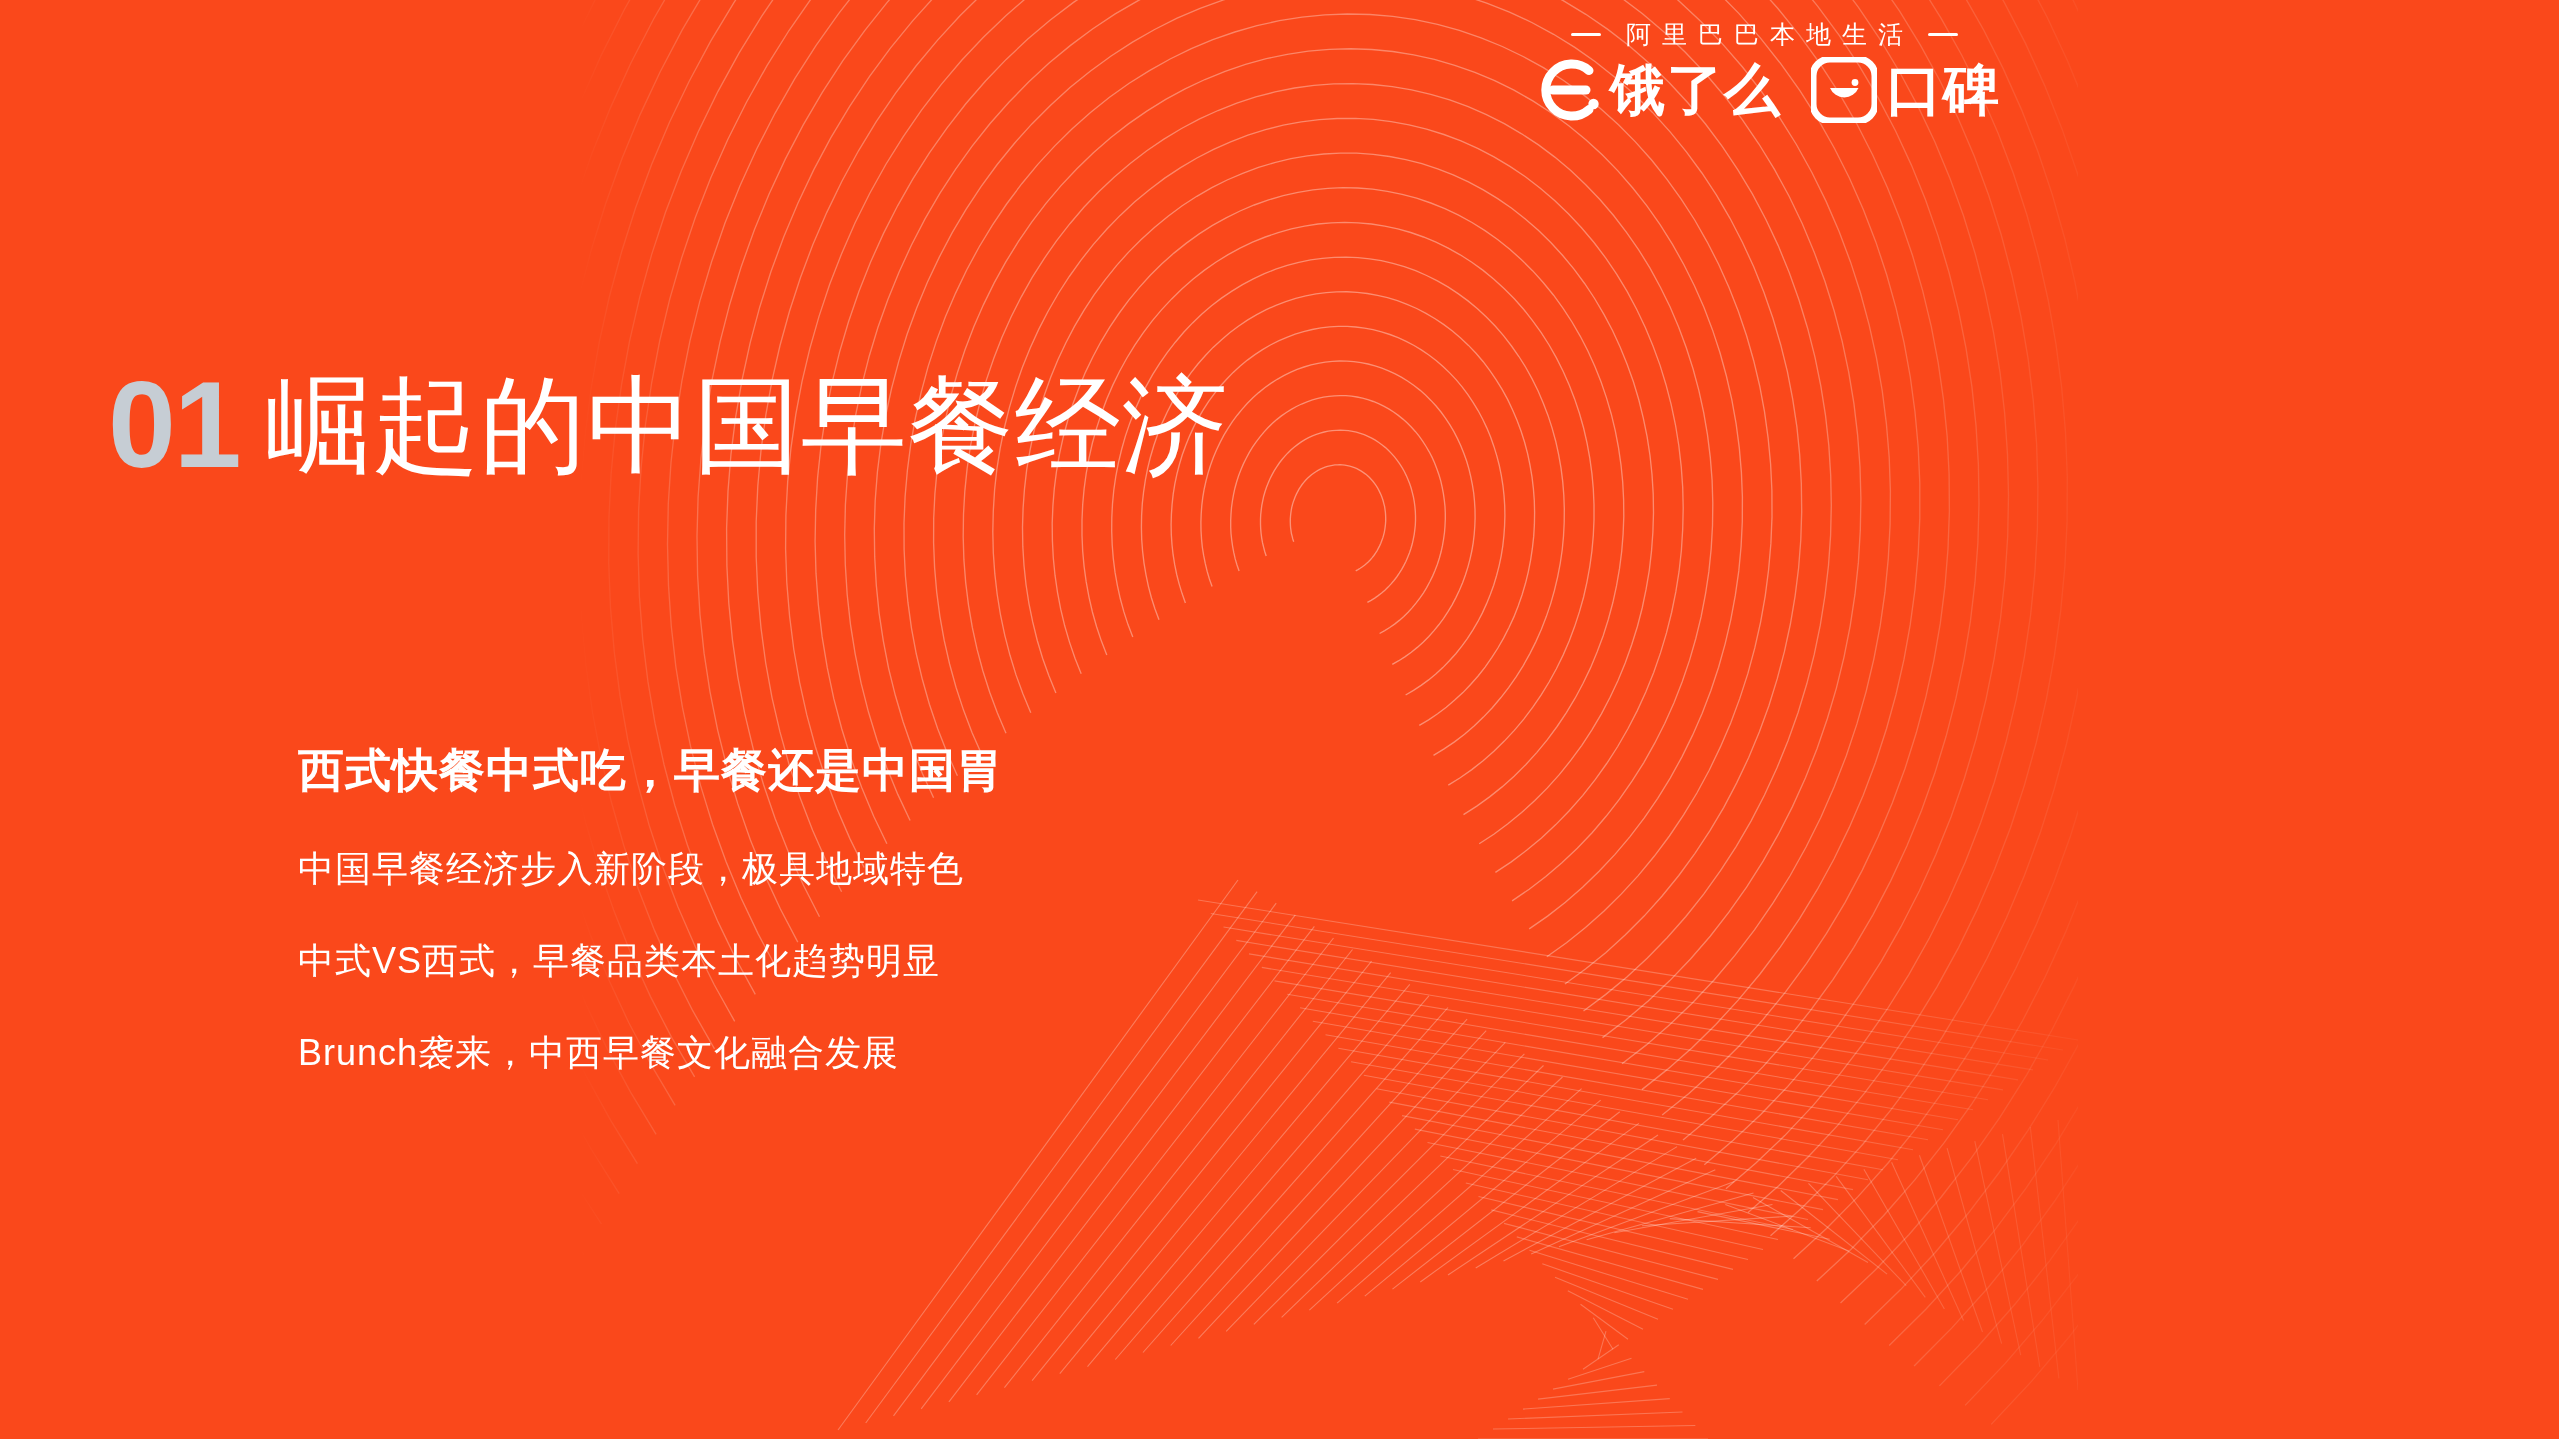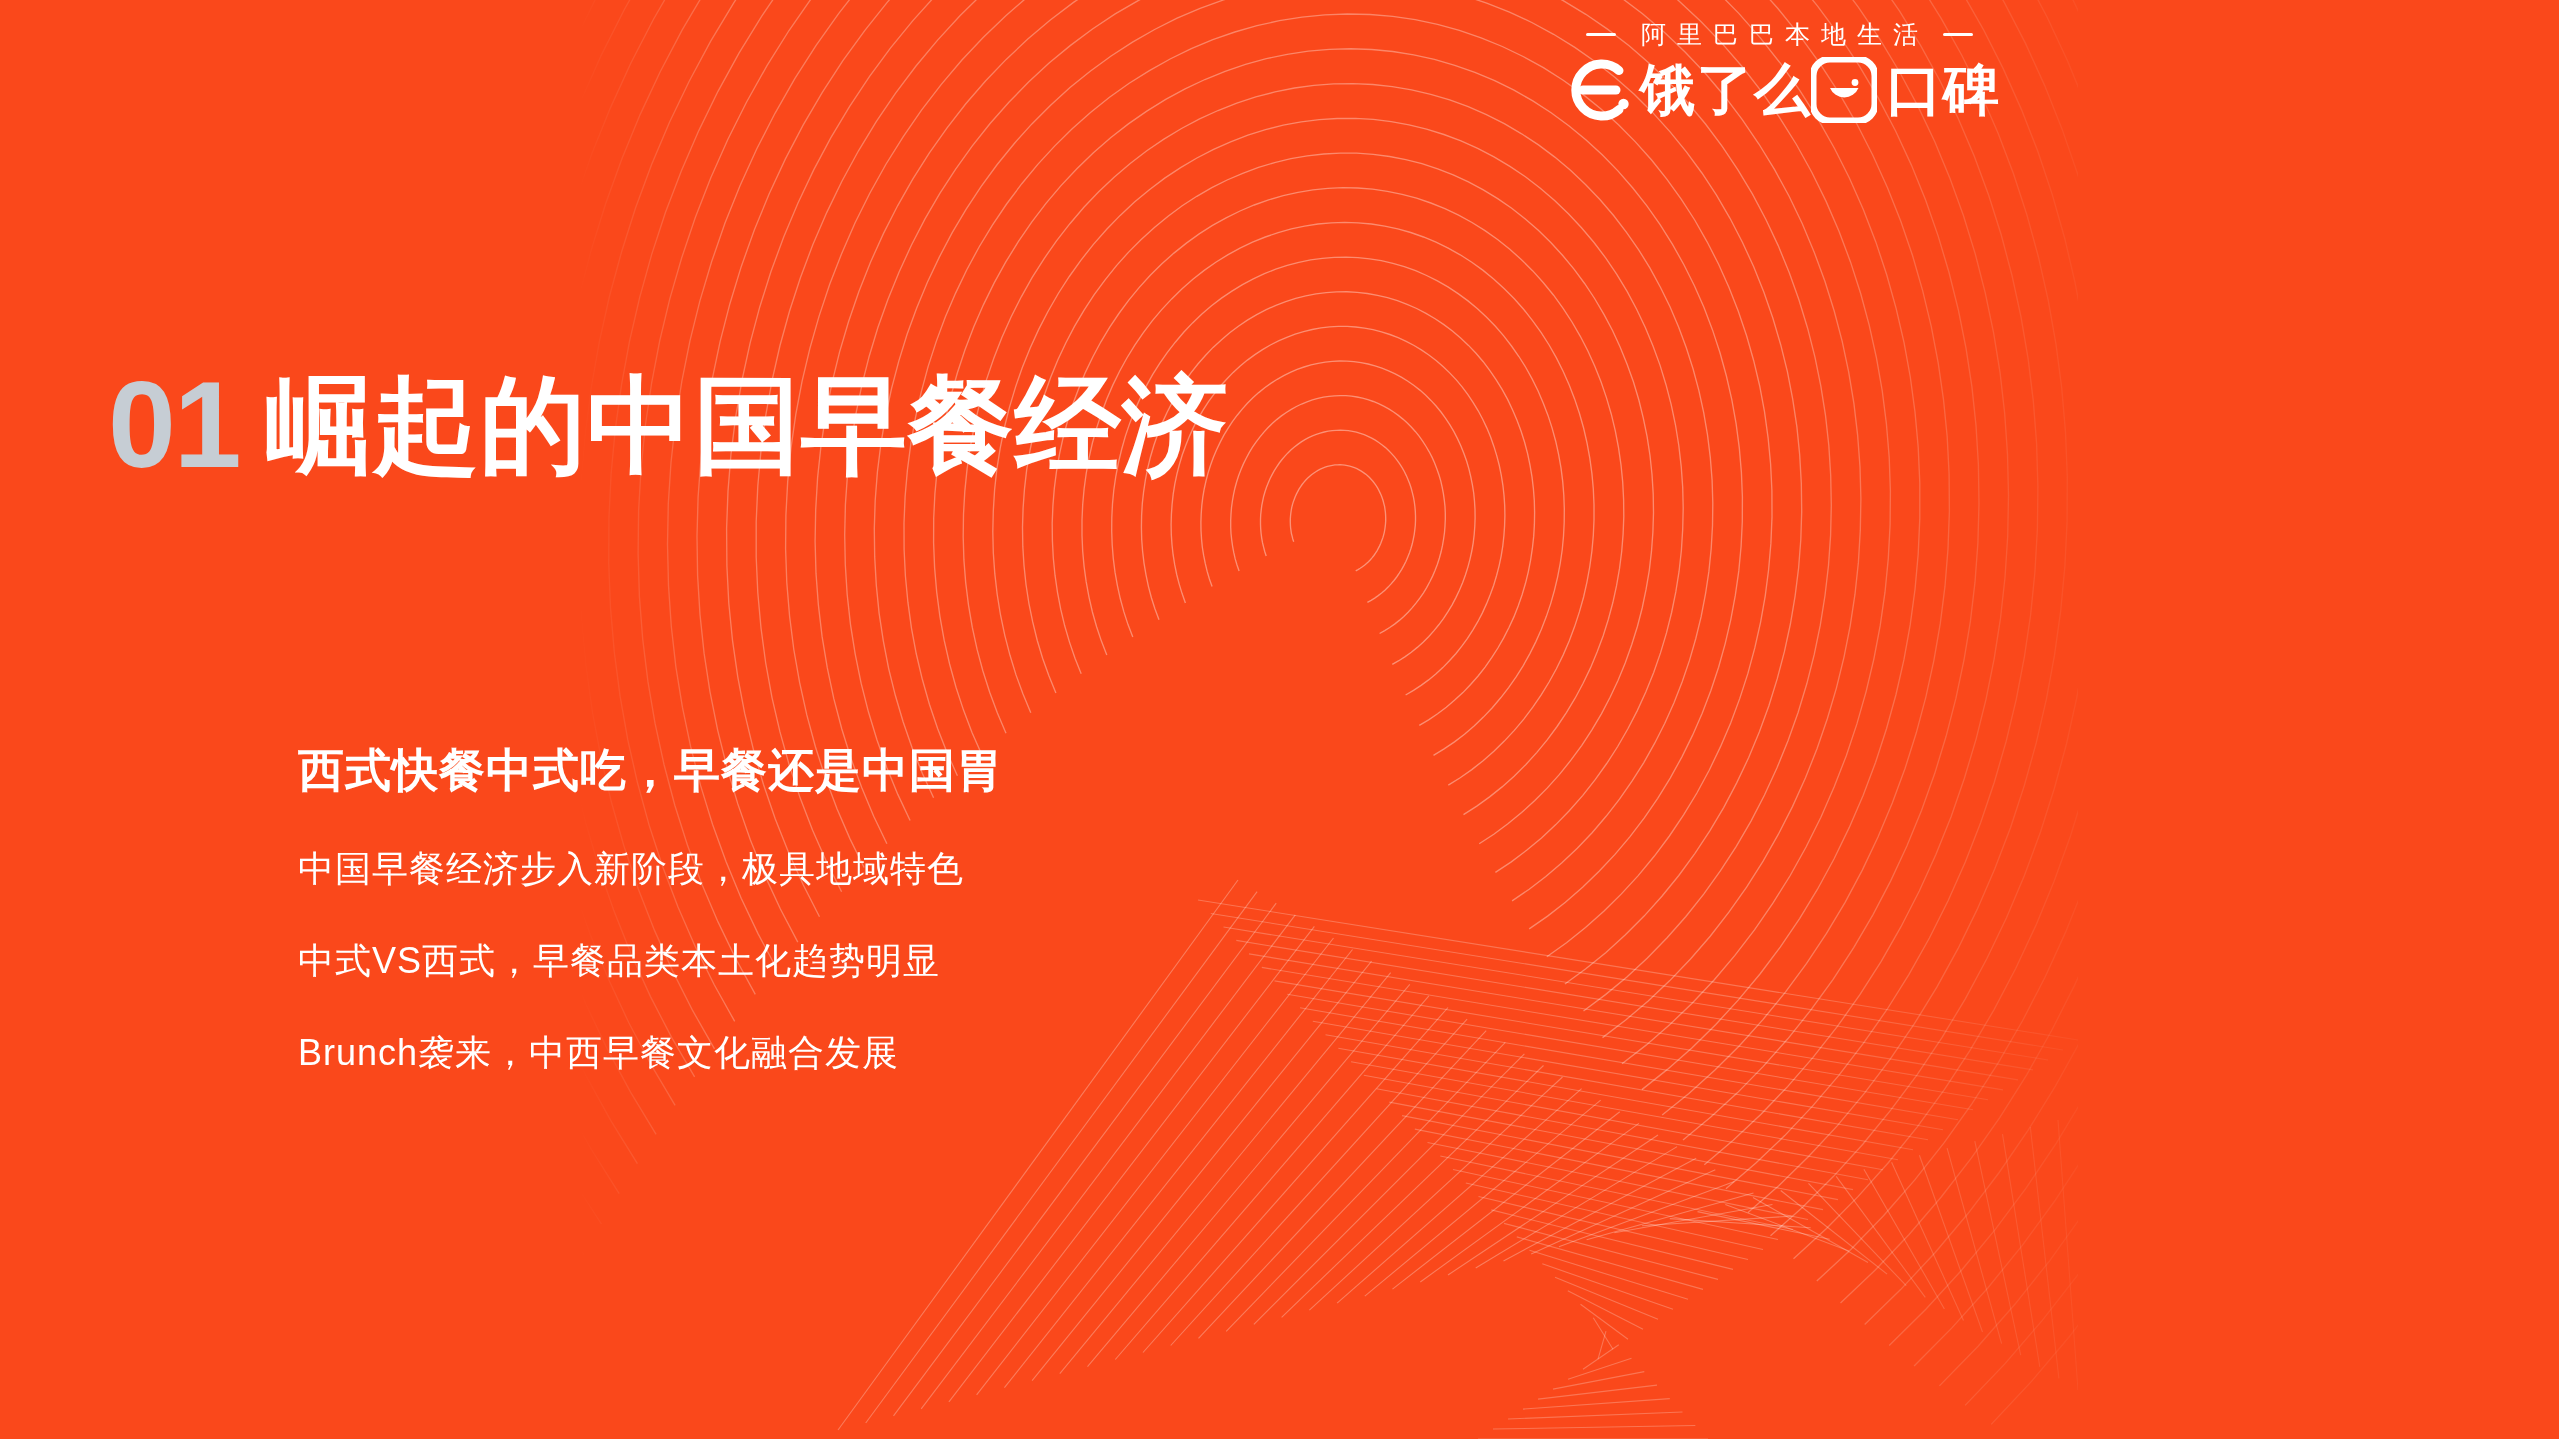--- a/index.html
+++ b/index.html
@@ -49,20 +49,21 @@
     font-size:25px;
     font-weight:500;
     letter-spacing:11px;
     white-space:nowrap;
     line-height:1;
     text-indent:11px;
   }
   #brand-logos{
     display:flex;
     align-items:flex-start;
+    gap:30px;
     height:66px;
   }
   .logo-lockup{
     display:flex;
     align-items:center;
     gap:9px;
     height:66px;
   }
   .logo-wordmark{
     color:#ffffff;
@@ -85,21 +86,21 @@
   #section-number{
     color:#c6cdd4;
     font-size:122px;
     font-weight:bold;
     line-height:1;
     letter-spacing:-2px;
   }
   #section-title{
     color:#ffffff;
     font-size:106px;
-    font-weight:bold;
+    font-weight:normal;
     line-height:1;
     letter-spacing:1px;
   }
 
   
   #content-block{
     position:absolute;
     left:298px; top:742px;
   }
   #content-subtitle{

